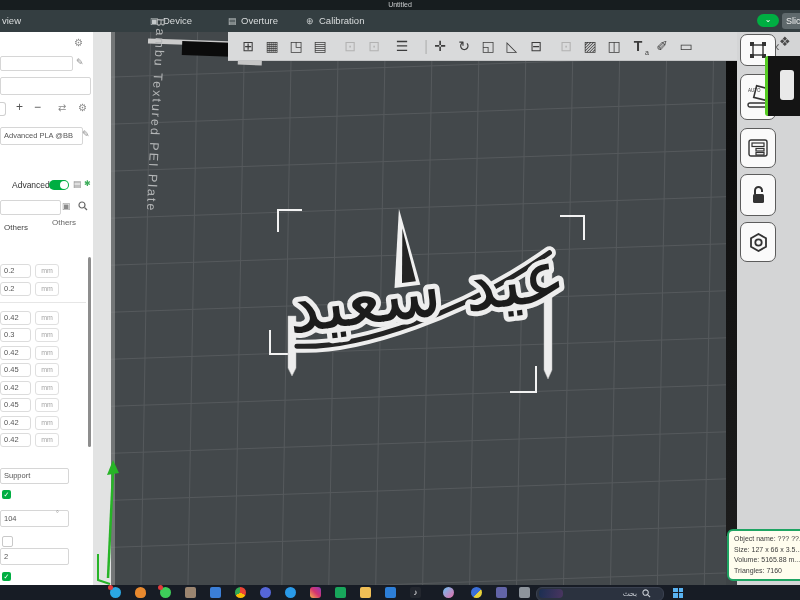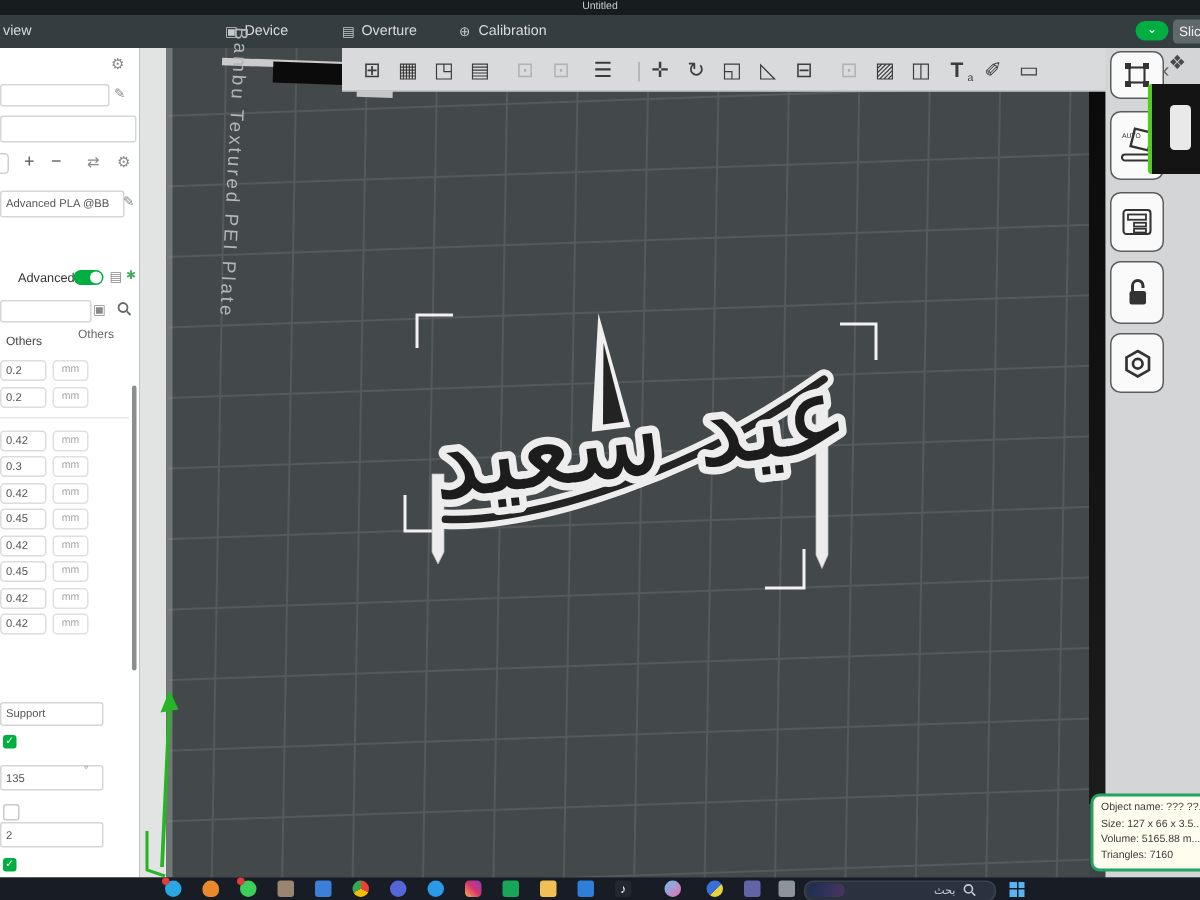--- a/index.html
+++ b/index.html
@@ -100,21 +100,21 @@
   <div class="inp" style="left:0;top:168px;width:56px;height:13px"></div>
   <span class="sicon" style="left:62px;top:169px;font-size:9px">▣</span>
   <svg class="abs" style="left:78px;top:169px" width="10" height="10" viewBox="0 0 10 10">
     <circle cx="4" cy="4" r="3" fill="none" stroke="#666" stroke-width="1.2"></circle>
       <line x1="6.5" y1="6.5" x2="9" y2="9" stroke="#666" stroke-width="1.2"></line>
   </svg>
 
   <span class="abs" style="left:4px;top:191px;font-size:8px;color:#444">Others</span>
   <span class="abs" style="left:52px;top:186px;font-size:8px;color:#666">Others</span>
 
-  <div class="abs" style="left:0;top:208px;width:86px">
+  <div class="abs" style="left:0;top:232px;width:86px">
     <div class="prow">
       <span class="pval">0.2</span>
       <span class="punit">mm</span>
       </div>
     <div class="prow">
       <span class="pval">0.2</span>
       <span class="punit">mm</span>
       </div>
     <div style="border-top:1px solid #e6e6e6;margin:6px 0 8px 0"></div>
     <div class="prow">
@@ -148,21 +148,21 @@
     <div class="prow">
       <span class="pval">0.42</span>
       <span class="punit">mm</span>
       </div>
   </div>
 
   <div class="abs" style="left:88px;top:225px;width:3px;height:190px;background:#8d8d8d;border-radius:2px"></div>
 
   <div class="inp" style="left:0;top:436px;width:64px;height:14px;line-height:14px">Support</div>
   <span class="cb on" style="left:2px;top:458px">✓</span>
-  <div class="inp" style="left:0;top:478px;width:64px;height:15px;line-height:15px">135</div>
+  <div class="inp" style="left:0;top:478px;width:64px;height:15px;line-height:15px">104</div>
   <span class="abs" style="left:56px;top:478px;font-size:7px;color:#888">°</span>
   <span class="cb off" style="left:2px;top:504px"></span>
   <div class="inp" style="left:0;top:516px;width:64px;height:15px;line-height:15px">2</div>
   <span class="cb on" style="left:2px;top:540px">✓</span>
 </div>
 
 <div class="abs gutter"></div>
 
 <div class="abs plate">
   <div class="grid"></div>

